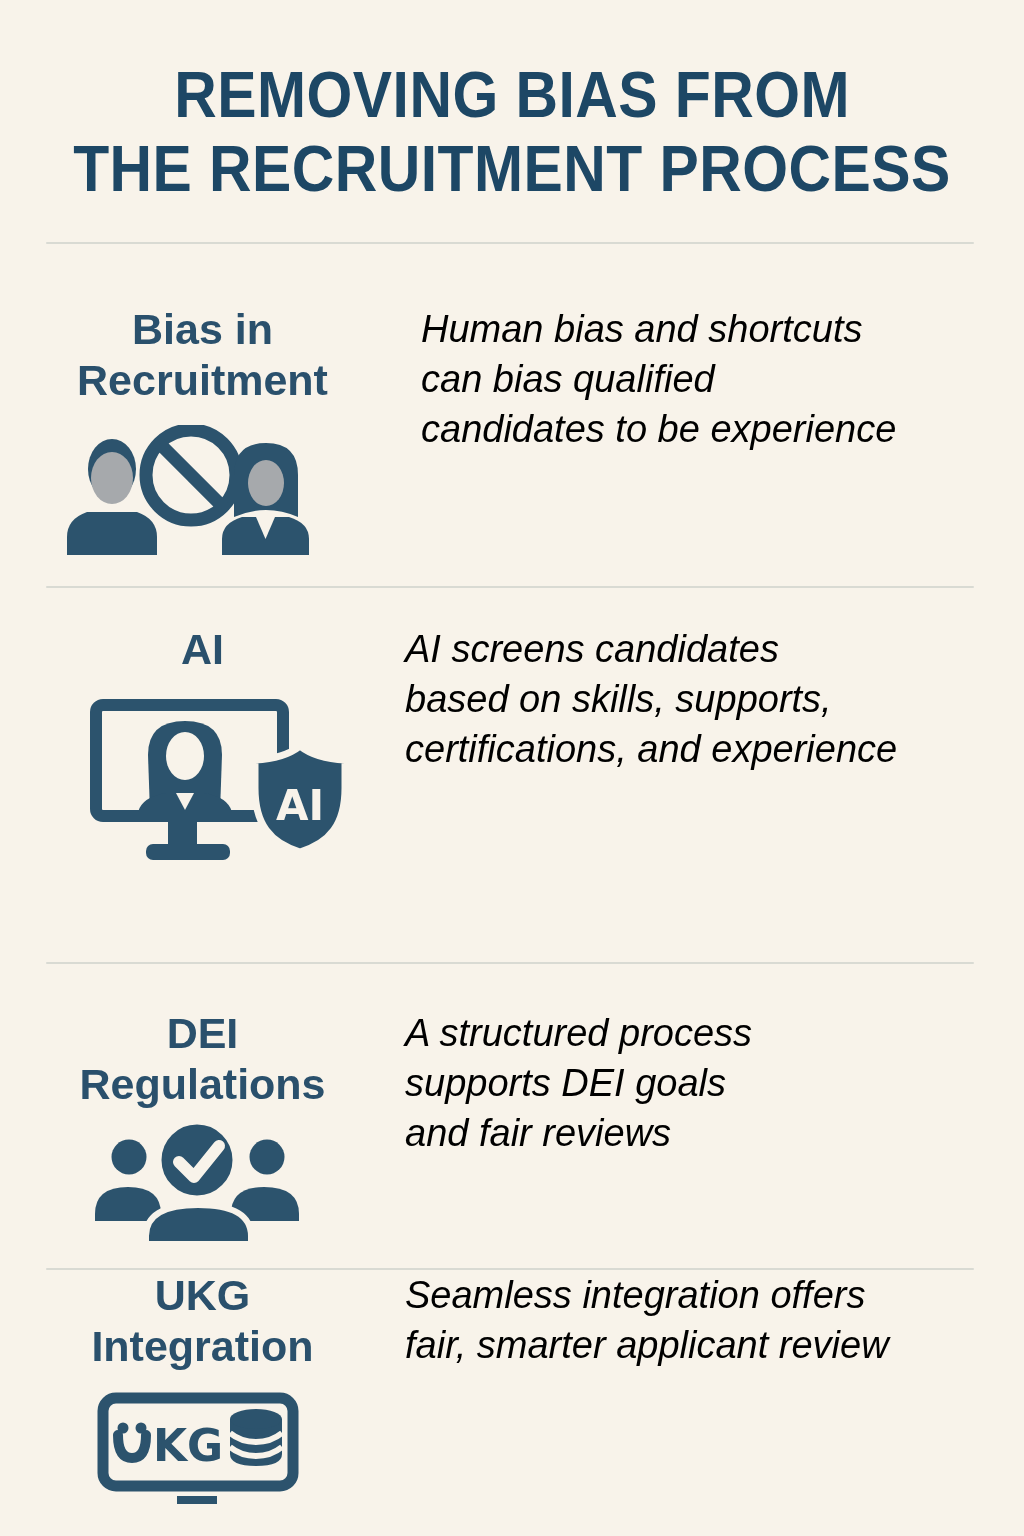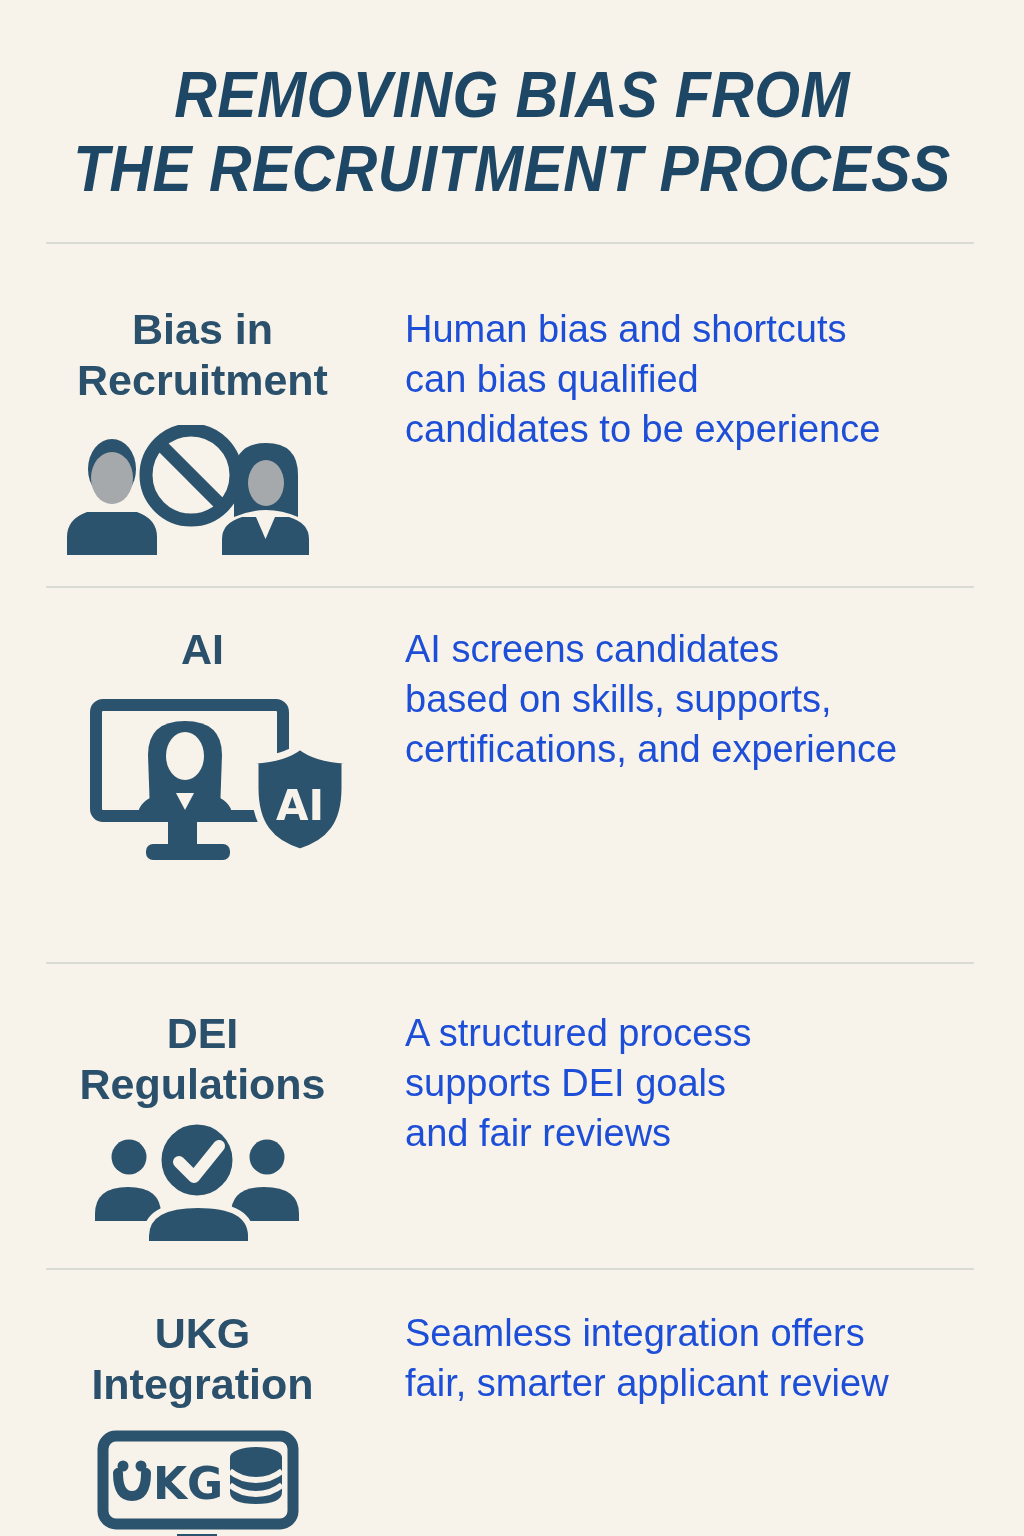--- a/index.html
+++ b/index.html
@@ -6,38 +6,38 @@
   .page{
     position:relative;
     width:1024px;height:1536px;
     background:#f8f3ea;
     overflow:hidden;
     font-family:"Liberation Sans", sans-serif;
   }
   .header{
     height:242px;
     display:flex;flex-direction:column;justify-content:flex-end;align-items:center;
-    padding-bottom:36px;box-sizing:border-box;font-style:italic;
+    padding-bottom:36px;box-sizing:border-box;
   }
   .title-line{
     font-size:64px;font-weight:bold;color:#1d4765;
     line-height:74px;white-space:nowrap;
     transform:scaleX(0.92);transform-origin:center;
     letter-spacing:0.5px;
   }
   .divider{height:2px;background:#d9dad3;margin:0 50px 0 46px;border-radius:1px;}
   .section{display:flex;box-sizing:border-box;}
-  .s1{height:342px;padding-top:60px;}
+  .s1{height:342px;padding-top:60px;gap:16px;}
   .s2{height:374px;padding-top:36px;}
   .s3{height:304px;padding-top:44px;}
-  .s4{height:228px;padding-top:38px;}
+  .s4{height:228px;}
   .col-left{width:405px;display:flex;flex-direction:column;align-items:center;flex-shrink:0;}
   .col-right{flex:1;}
   .heading{text-align:center;font-weight:bold;color:#2a506c;font-size:43px;line-height:51px;white-space:nowrap;}
-  .desc-line{font-size:38px;line-height:50px;color:#1d4ed8;white-space:nowrap;}
+  .desc-line{font-size:38px;line-height:50px;color:#000000;white-space:nowrap;font-style:italic;}
   .icon-wrap{line-height:0;}
   .icon-bias{margin-top:19px;}
   .icon-ai{margin-top:20px;margin-left:35px;}
   .icon-dei{margin-top:8px;}
   .icon-ukg{margin-top:20px;}
   .svg-text{font-family:"DejaVu Sans","Liberation Sans",sans-serif;font-weight:bold;}
 </style>
 </head>
 <body>
 

